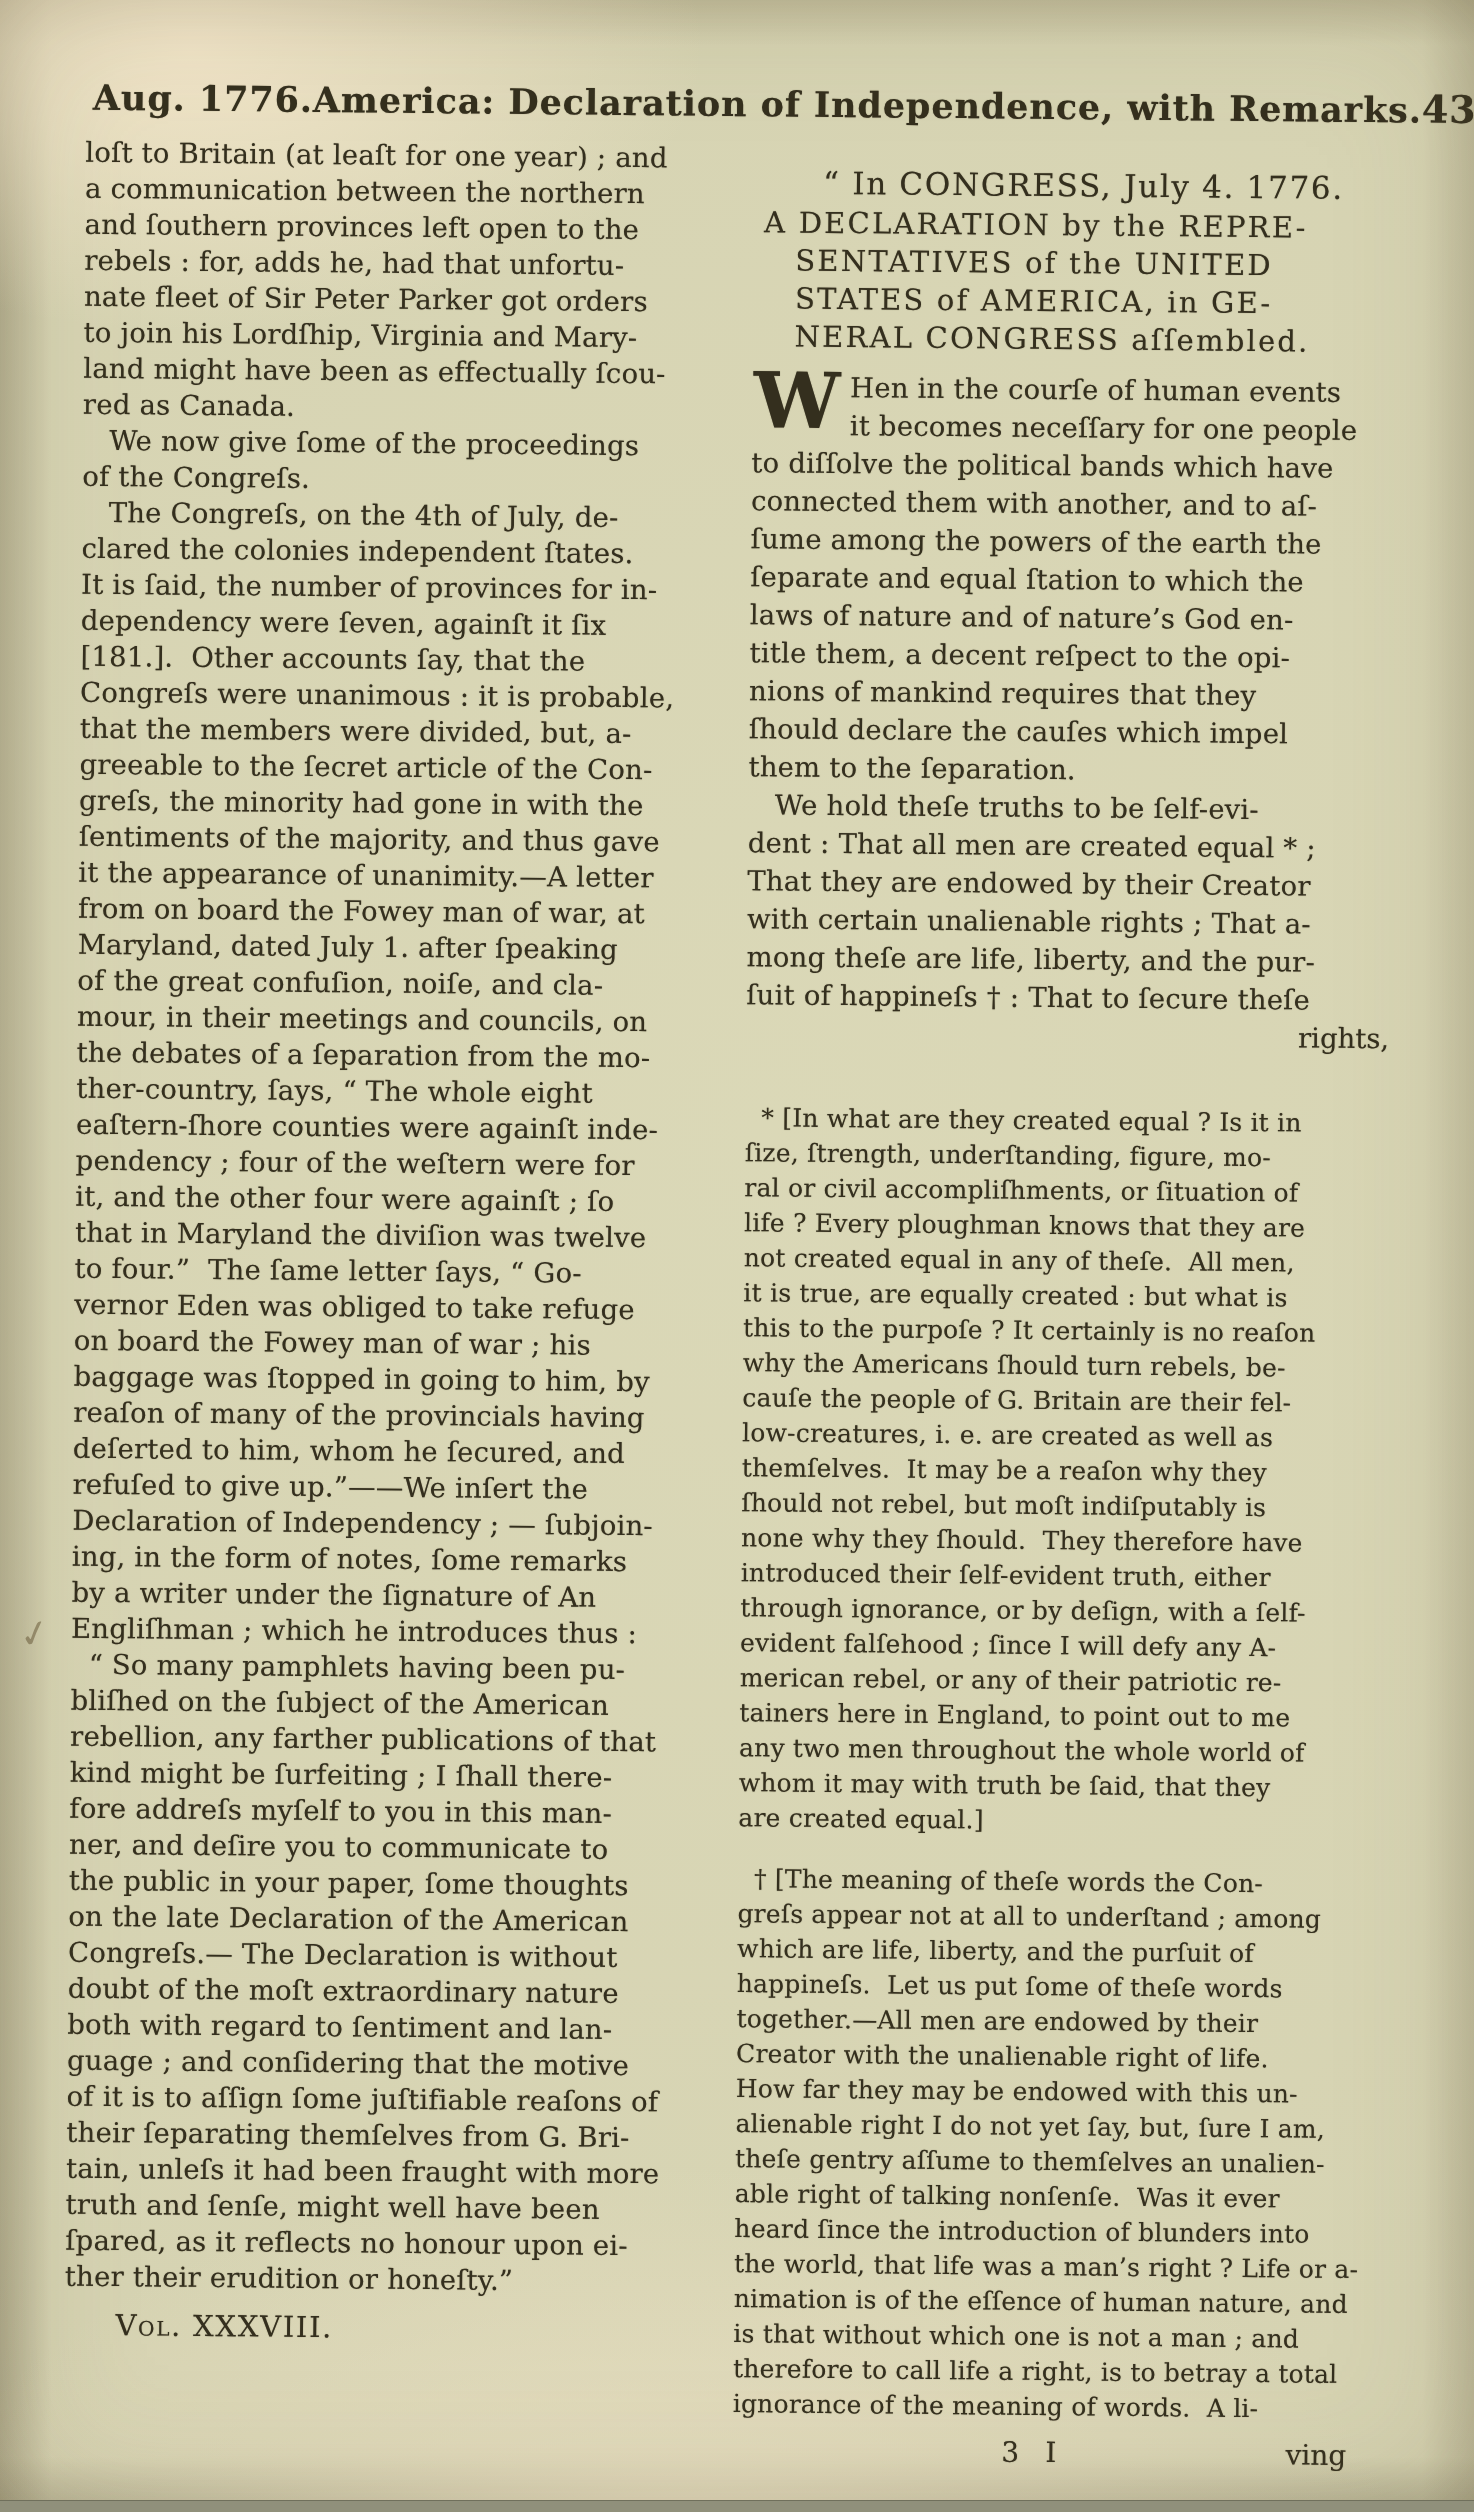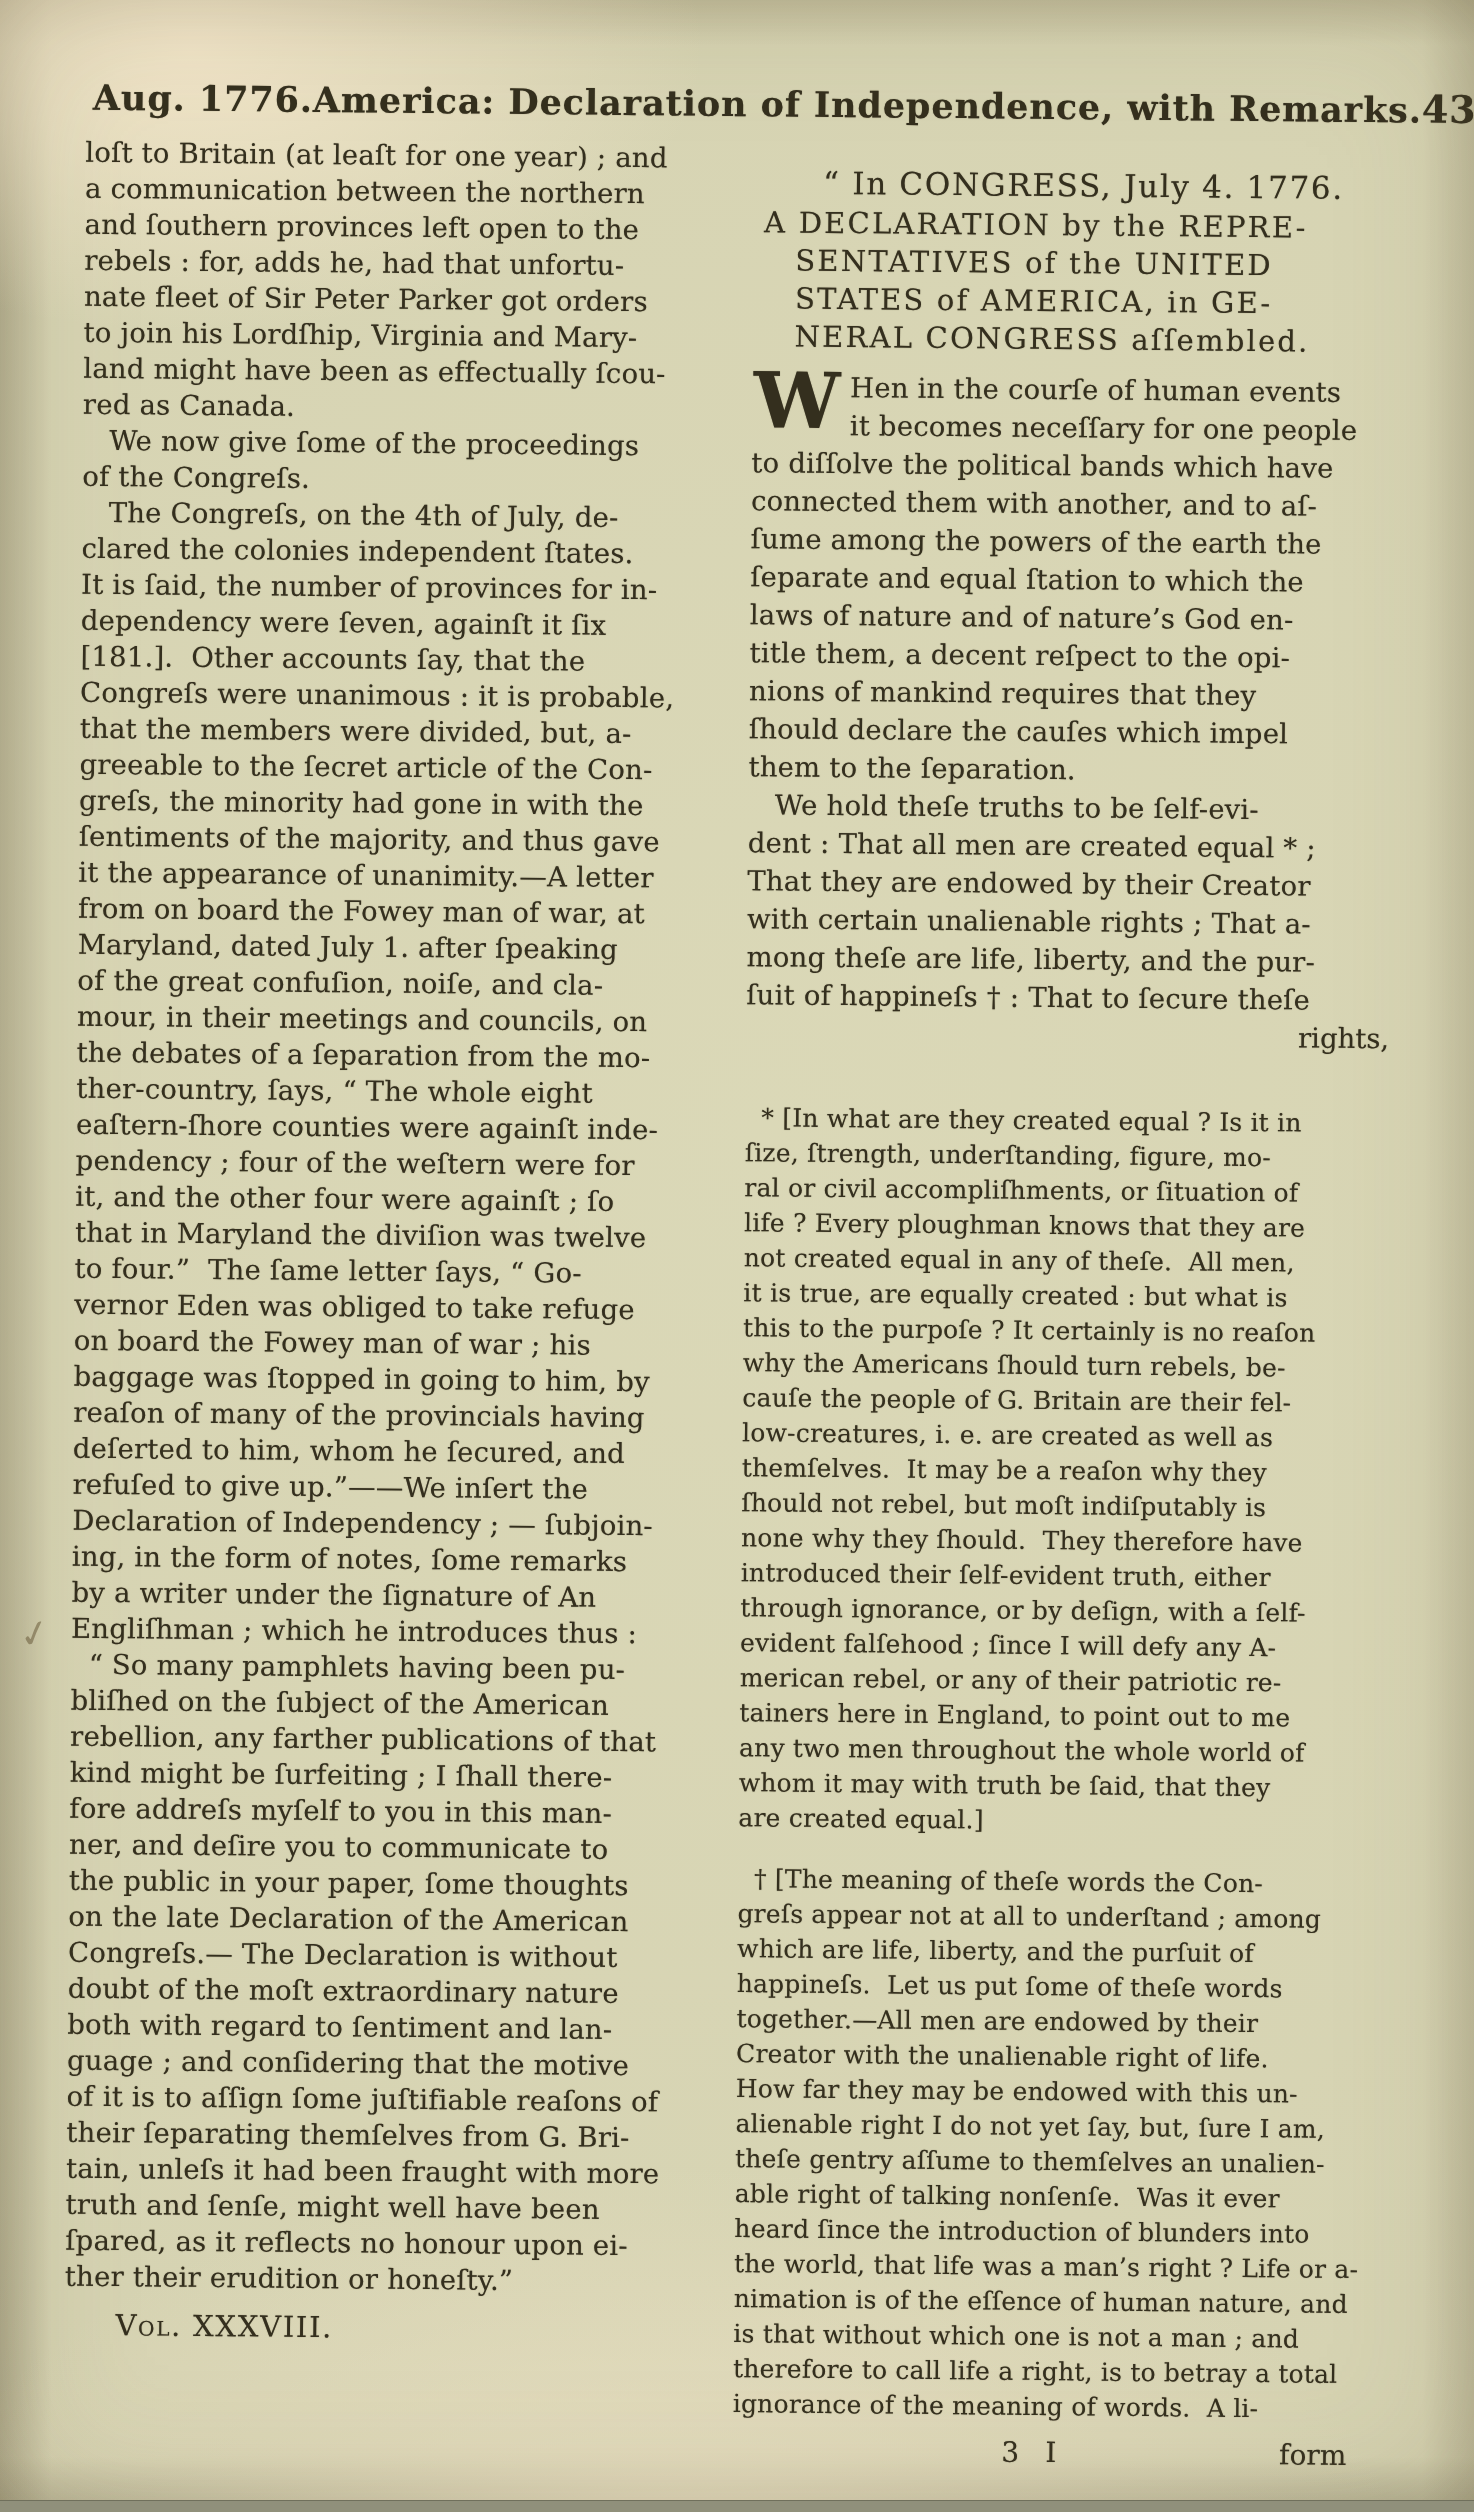--- a/index.html
+++ b/index.html
@@ -201,21 +201,21 @@
             <div class="fn-line">heard ſince the introduction of blunders into</div>
             <div class="fn-line">the world, that life was a man’s right ? Life or a-</div>
             <div class="fn-line">nimation is of the eſſence of human nature, and</div>
             <div class="fn-line">is that without which one is not a man ; and</div>
             <div class="fn-line">therefore to call life a right, is to betray a total</div>
             <div class="fn-line">ignorance of the meaning of words.  A li-</div>
           </div>
 
         <div class="sig-row">
           <span class="sig-mark">3 I</span>
-          <span class="sig-catchword">form</span>
+          <span class="sig-catchword">ving</span>
         </div>
       </div>
 
     </div>
   </div>
 
   <div class="vignette"></div>
   <div class="bottom-strip"></div>
 </div>
 

